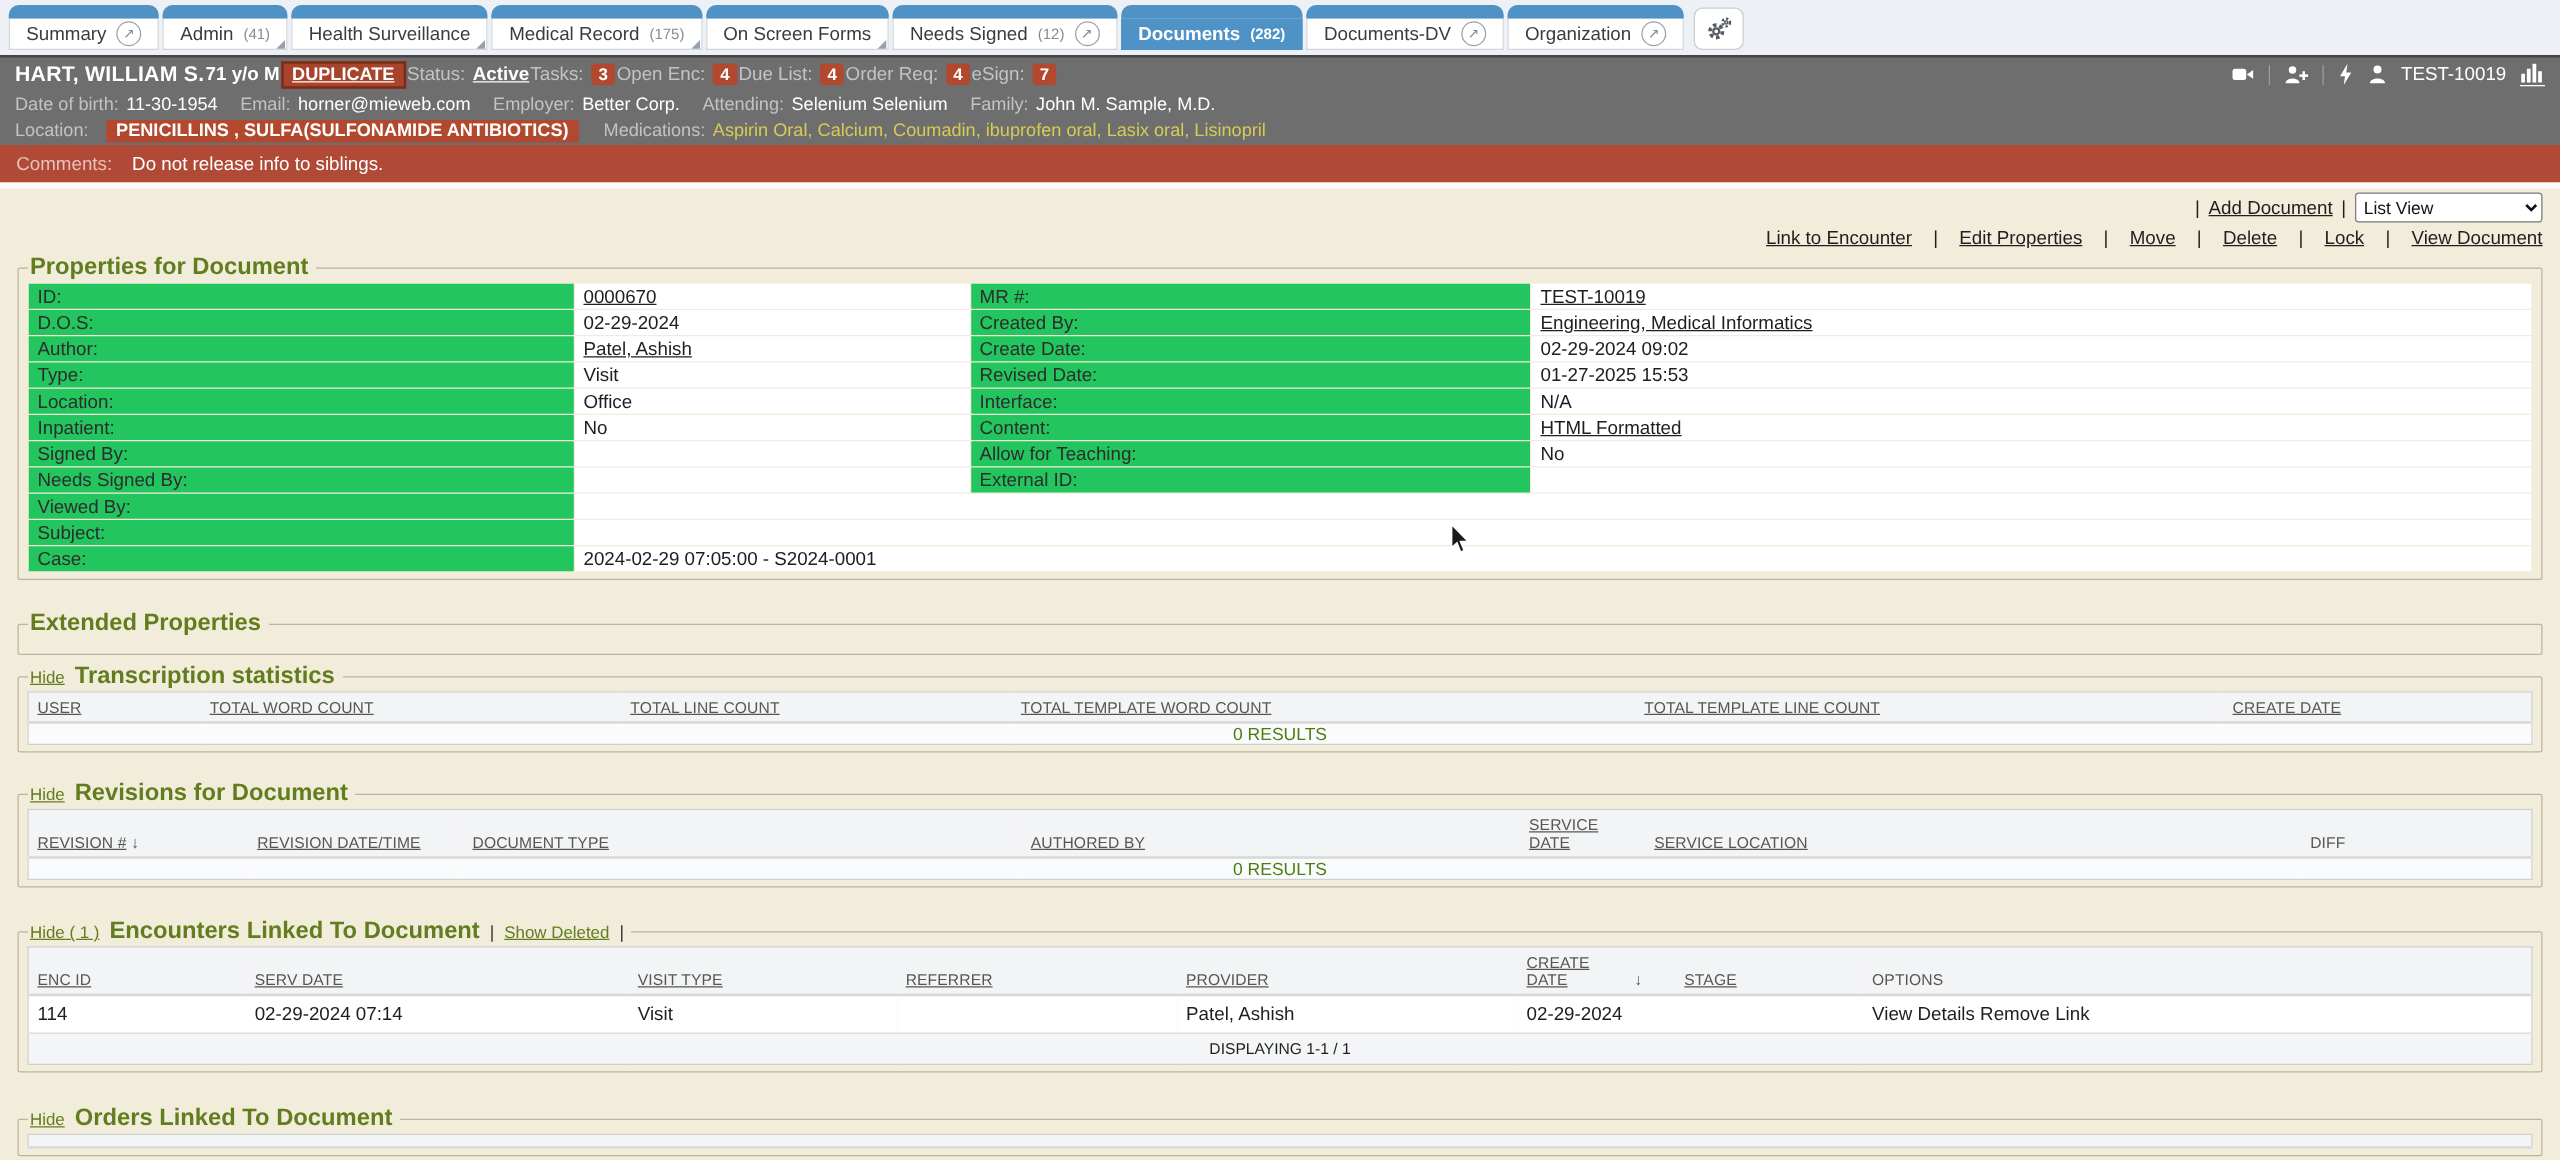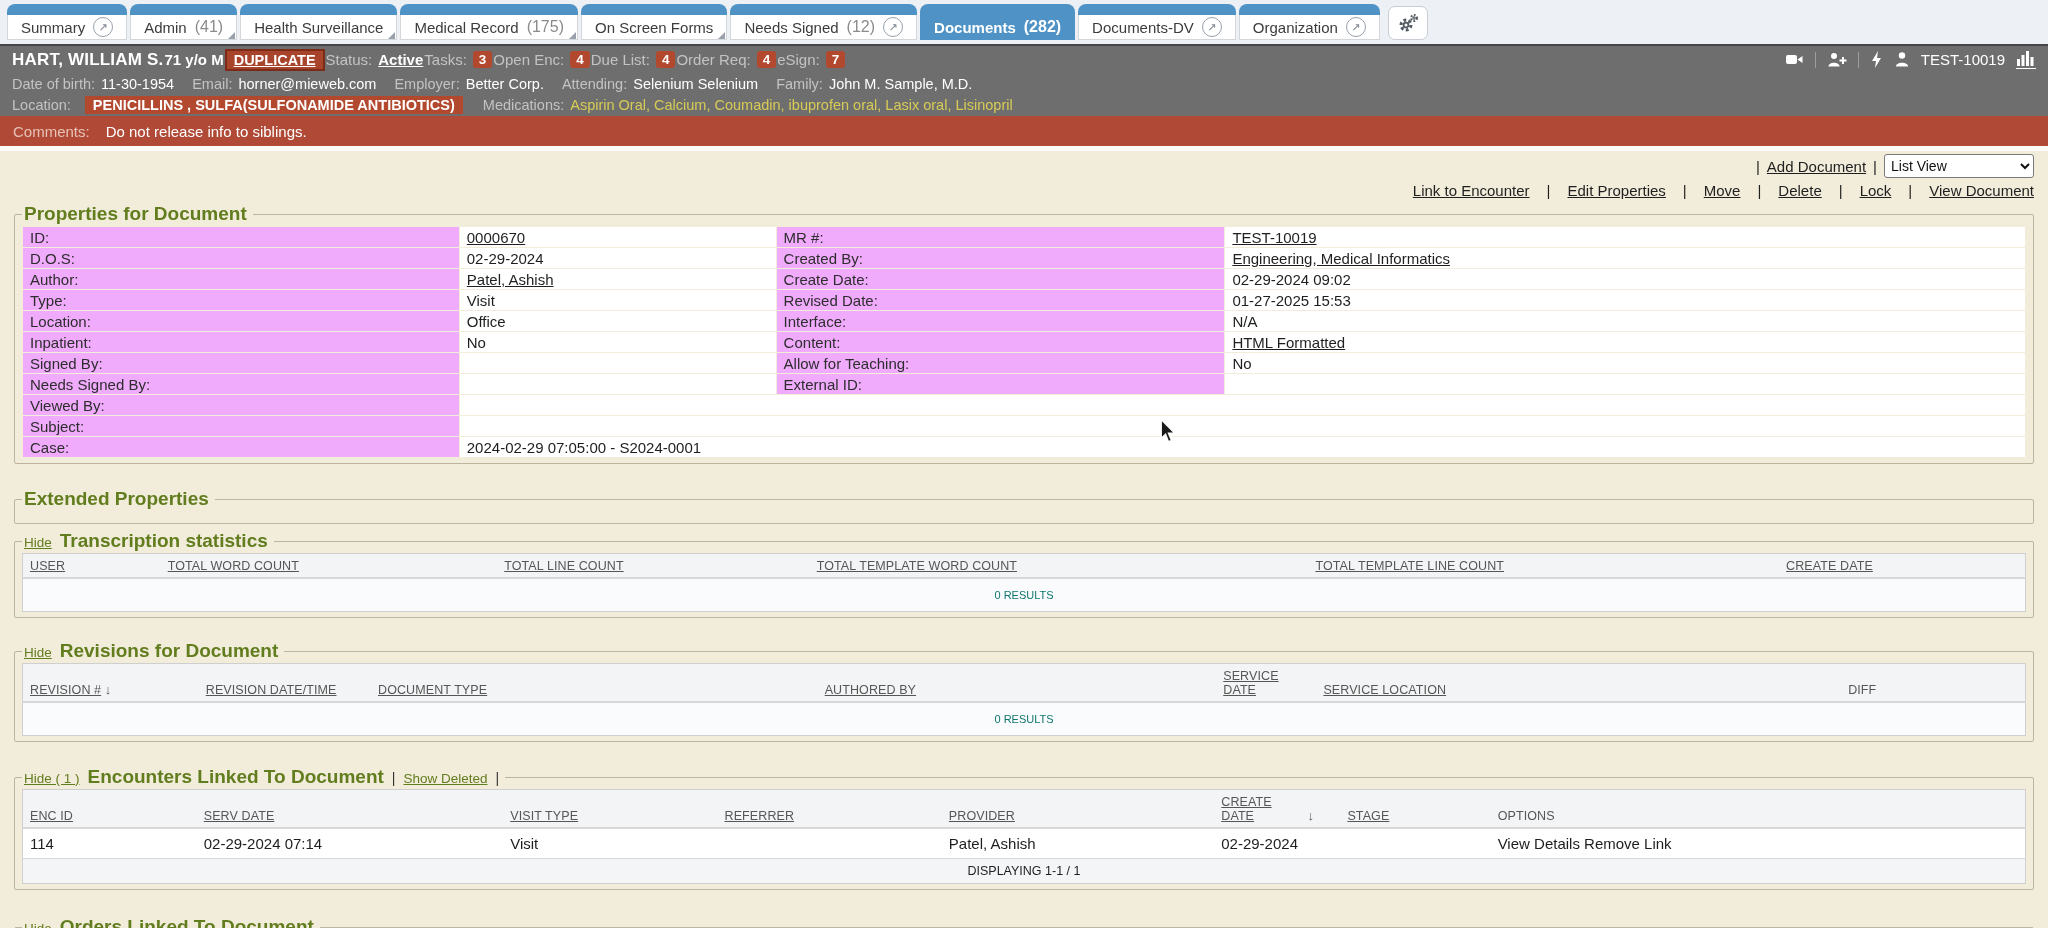--- a/index.html
+++ b/index.html
@@ -4,21 +4,21 @@
 <style>
   html,body{margin:0;padding:0;}
   body{font-family:"Liberation Sans","DejaVu Sans",sans-serif;}
   #app{position:relative;width:2048px;height:928px;overflow:hidden;background:#f2ecdb;}
 
   
   .tabbar{position:absolute;top:0;left:0;right:0;height:44px;background:#edf0f4;display:flex;align-items:flex-start;padding:4px 0 0 7px;gap:3px;box-sizing:border-box;}
   .tab{display:flex;flex-direction:column;position:relative;cursor:pointer;}
   .tab .cap{height:11px;background:#4e92c6;border-radius:8px 8px 0 0;}
   .tab .tbody{background:#fff;border:1px solid #d3d7dc;border-top:none;display:flex;align-items:center;gap:8px;padding:0 13px;height:25px;font-size:15px;color:#3c3c3c;white-space:nowrap;box-sizing:border-box;}
-  .tab .count{font-size:16px;color:#8b8b8b;}
+  .tab .count{font-size:12px;color:#8b8b8b;}
   .tab.active .tbody{background:#4e92c6;border-color:#4e92c6;color:#fff;font-weight:bold;}
   .tab.active .count{color:#fff;font-weight:bold;}
   .tab.fold .tbody::after{content:"";position:absolute;right:2px;bottom:1px;width:0;height:0;border-left:7px solid transparent;border-bottom:7px solid #99a1ac;}
   .launch{width:18px;height:18px;min-width:18px;border:1.5px solid #99a1ac;border-radius:50%;color:#808893;font-size:11px;line-height:1;display:inline-flex;align-items:center;justify-content:center;background:#fff;}
   .gearbtn{margin-left:5px;margin-top:2px;width:38px;height:32px;background:#fff;border:1px solid #c9ced5;border-radius:7px;display:flex;align-items:center;justify-content:center;cursor:pointer;}
 
   
   .pband{position:absolute;top:44px;left:0;right:0;height:72px;background:#6e6e6e;border-top:2px solid #454545;box-sizing:border-box;color:#fff;}
   .prow{display:flex;align-items:center;padding:0 12px;white-space:nowrap;}
   .prow1{height:27px;gap:1px;font-size:15px;}
@@ -54,31 +54,31 @@
 
   fieldset{border:1px solid #bdb49e;border-radius:2px;margin:0;padding:1px 7px 5px;}
   legend{color:#627d1e;font-weight:bold;font-size:19px;padding:0 6px 0 2px;display:flex;align-items:baseline;gap:8px;white-space:nowrap;}
   .hide-link{color:#627d1e;text-decoration:underline;font-size:13.5px;font-weight:normal;cursor:pointer;}
   .leg-extra{font-weight:normal;font-size:14px;color:#333;}
   .showdel{color:#627d1e;text-decoration:underline;font-size:13.5px;font-weight:normal;cursor:pointer;}
 
   .fs-props{margin-top:2px;}
   .props-table{width:100%;border-collapse:separate;border-spacing:1.5px;table-layout:fixed;font-size:15px;}
   .props-table td{height:20px;padding:0 7px;vertical-align:middle;overflow:hidden;white-space:nowrap;}
-  td.lbl{background:#f0abfc;color:#2d2d2d;}
+  td.lbl{background:#22c55e;color:#2d2d2d;}
   td.val{background:#fff;color:#1e1e1e;}
 
   .fs-ext{margin-top:24px;}
   .ext-body{height:7px;}
 
   .fs-sec .grid{width:100%;border-collapse:collapse;background:#f6f7f8;border:1px solid #cfcfcf;table-layout:fixed;}
   .grid th{font-size:12.5px;font-weight:normal;color:#565656;text-align:left;padding:5px 7px 4px;vertical-align:bottom;border-bottom:2px solid #d8d8d8;background:#f3f4f5;letter-spacing:.1px;}
   .grid th .hl{text-decoration:underline;cursor:pointer;}
   .grid .sort{color:#565656;font-size:13px;cursor:pointer;}
-  .grid td.results{background:#fafbfc;text-align:center;font-size:11px;color:#0f766e;padding:10px 4px;}
+  .grid td.results{background:#fafbfc;text-align:center;font-size:14px;color:#4d7c0f;padding:0 4px;}
   .fs-trans{margin-top:6px;}
   .fs-rev{margin-top:22px;}
   .fs-enc{margin-top:24px;}
   .fs-ord{margin-top:26px;}
   .grid td.cell{background:#fff;font-size:15px;color:#1e1e1e;padding:6px 7px;border-bottom:1px solid #d8d8d8;white-space:nowrap;overflow:hidden;}
   .grid td.foot{background:#f4f5f6;text-align:center;font-size:12.5px;color:#1e1e1e;padding:5px 4px;}
   .rowlink{cursor:pointer;text-align:center;}
 
   .cursor{position:absolute;left:1157px;top:418px;pointer-events:none;}
 </style>

